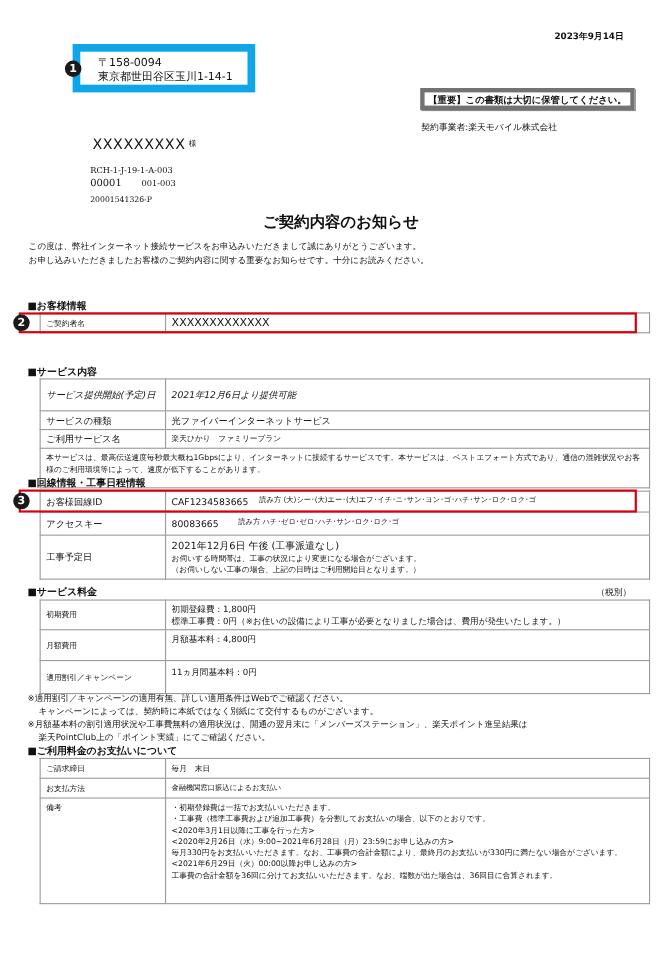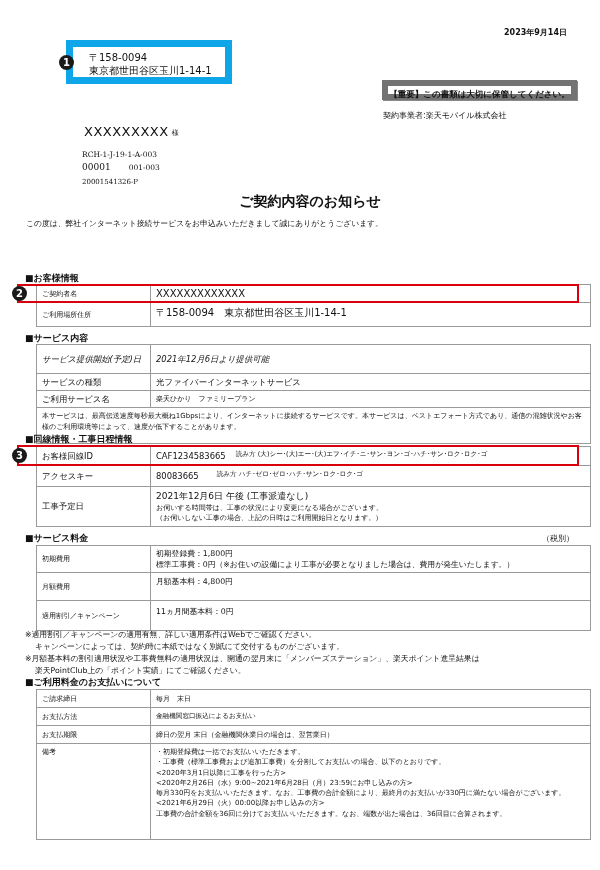--- a/index.html
+++ b/index.html
@@ -2,21 +2,21 @@
 <html><head>
 <meta charset="utf-8">
 <style>
   * { box-sizing: border-box; margin: 0; padding: 0; }
   body { width: 600px; height: 870px; background: #ffffff; position: relative; overflow: hidden;
          font-family: "DejaVu Sans", "Liberation Sans", sans-serif; color: #111; }
   .abs { position: absolute; }
   .date { top: 27px; right: 33px; font-size: 8px; font-weight: bold; }
   .addr-box { left: 66px; top: 40px; width: 166px; height: 44px; border: 7px solid #0ea5e9; padding: 4px 0 0 16px; font-size: 10px; line-height: 13px; color: #111; }
   .badge { width: 15px; height: 15px; border-radius: 50%; background: #1a1a1a; color: #fff; font-size: 10px; font-weight: bold; text-align: center; line-height: 15px; }
-  .notice { left: 382px; top: 80px; width: 195px; height: 20px; border: 6px solid #737373; box-shadow: 1px 1px 0 #888; font-size: 8.5px; font-weight: bold; text-align: center; line-height: 16px; }
+  .notice { left: 382px; top: 80px; width: 195px; height: 20px; border: 4px solid #737373; box-shadow: 1px 1px 0 #888; font-size: 8.5px; font-weight: bold; text-align: center; line-height: 16px; }
   .operator { left: 383px; top: 110px; font-size: 8px; }
   .recipient { left: 84px; top: 124px; font-size: 13px; letter-spacing: 0.5px; }
   .recipient .sama { font-size: 7px; margin-left: 3px; vertical-align: middle; }
   .code { font-family: "DejaVu Serif", "Liberation Serif", serif; }
   .code1 { left: 82px; top: 150px; font-size: 7.5px; }
   .code2 { left: 82px; top: 162px; font-size: 9px; }
   .code2 span { margin-left: 18px; font-size: 7.5px; }
   .code3 { left: 82px; top: 178px; font-size: 7px; }
   .title { left: 0; width: 600px; top: 193px; text-align: center; font-size: 14px; font-weight: bold; padding-left: 20px; }
   .intro { left: 26px; top: 217px; font-size: 7.8px; line-height: 13px; }
@@ -52,32 +52,29 @@
 </div>
 <div class="abs code code1">RCH-1-J-19-1-A-003</div>
 <div class="abs code code2">
   <span style="margin-left:0;font-size:9px">00001</span><span>001-003</span>
 </div>
 <div class="abs code code3">20001541326-P</div>
 
 <div class="abs title">ご契約内容のお知らせ</div>
 <div class="abs intro">
   <div>この度は、弊社インターネット接続サービスをお申込みいただきまして誠にありがとうございます。</div>
+  <div>お申し込みいただきましたお客様のご契約内容に関する重要なお知らせです。十分にお読みください。</div>
 </div>
 
 <div class="abs sec" style="top:272px;">■お客様情報</div>
 <table style="top:284px;">
   <tbody>
       <tr style="height:18px;">
     <td class="lbl small">ご契約者名</td>
     <td style="font-size:10px;">XXXXXXXXXXXXX</td>
-  </tr>
-  <tr style="height:24px;">
-    <td class="lbl small">ご利用場所住所</td>
-    <td style="font-size:10px; vertical-align:top; padding-top:3px;">〒158-0094　東京都世田谷区玉川1-14-1</td>
   </tr>
 </tbody>
   </table>
 <div class="red" style="left:17px; top:284px; width:562px; height:19px;"></div>
 <div class="abs badge" style="left:12px; top:286px;">2</div>
 
 <div class="abs sec" style="top:332px;">■サービス内容</div>
 <table style="top:344px;">
   <tbody>
       <tr style="height:29px;font-style:italic;">
@@ -159,24 +156,20 @@
 <table style="top:689px;">
   <tbody>
       <tr style="height:18px;">
     <td class="lbl small">ご請求締日</td>
     <td class="small">毎月　末日</td>
   </tr>
   <tr style="height:18px;">
     <td class="lbl small">お支払方法</td>
     <td style="font-size:6.6px;">金融機関窓口振込によるお支払い</td>
   </tr>
-  <tr style="height:18px;">
-    <td class="lbl small">お支払期限</td>
-    <td class="small">締日の翌月 末日（金融機関休業日の場合は、翌営業日）</td>
-  </tr>
   <tr>
     <td class="lbl small" style="vertical-align:top; padding-top:3px;">備考</td>
     <td class="bikou">
       <div>・初期登録費は一括でお支払いいただきます。</div>
       <div>・工事費（標準工事費および追加工事費）を分割してお支払いの場合、以下のとおりです。</div>
       <div>&lt;2020年3月1日以降に工事を行った方&gt;</div>
       <div>&lt;2020年2月26日（水）9:00~2021年6月28日（月）23:59にお申し込みの方&gt;</div>
       <div>毎月330円をお支払いいただきます。なお、工事費の合計金額により、最終月のお支払いが330円に満たない場合がございます。</div>
       <div> &lt;2021年6月29日（火）00:00以降お申し込みの方&gt;</div>
       <div>工事費の合計金額を36回に分けてお支払いいただきます。なお、端数が出た場合は、36回目に合算されます。</div>

